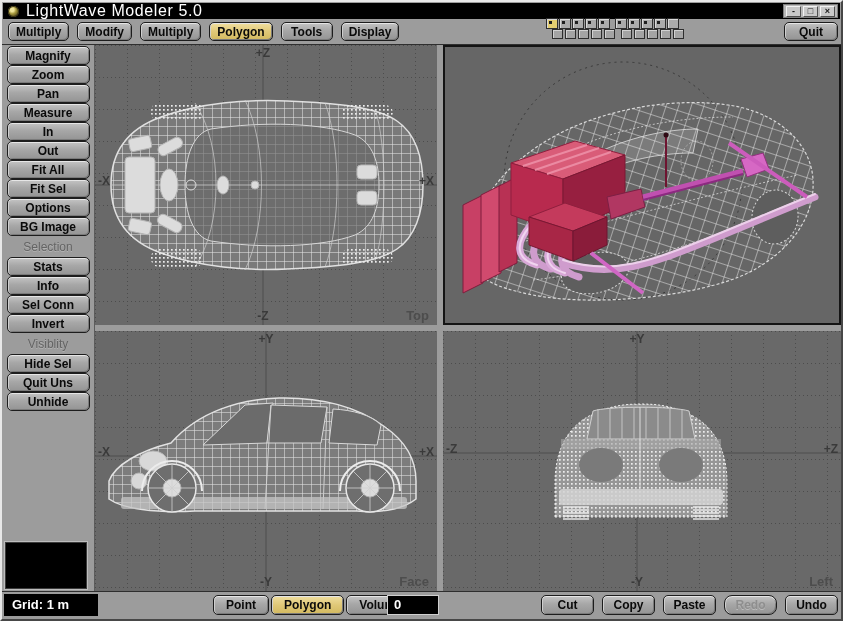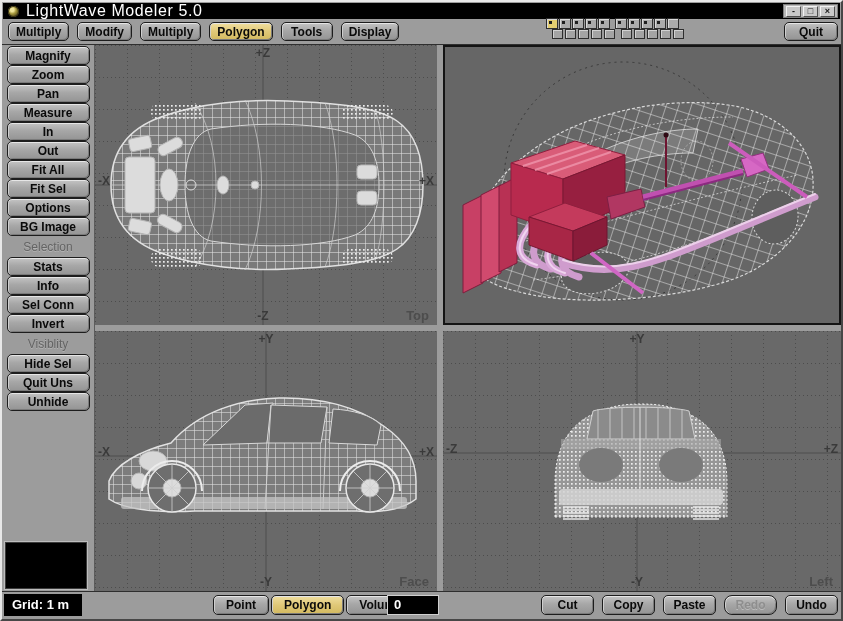--- a/index.html
+++ b/index.html
@@ -62,21 +62,21 @@
   .vp svg{position:absolute;left:0;top:0;}
   .vp-top{left:0;top:0;width:342px;height:280px;}
   .vp-persp{left:348px;top:0;width:398px;height:280px;border:2px solid #141414;background:#666;}
   .vp-face{left:0;top:286px;width:342px;height:260px;}
   .vp-left{left:348px;top:286px;width:398px;height:260px;}
   .ax{position:absolute;font-size:12px;font-weight:bold;color:#3a3a3a;}
   .vpname{position:absolute;right:8px;bottom:2px;font-size:13px;font-weight:bold;color:#4d4d4d;}
   
   .statusbar{position:absolute;left:0;right:0;bottom:0;height:28px;background:#9c9c9c;
     border-top:1px solid #2e2e2e;}
-  .gridbox{position:absolute;left:2px;top:2px;width:78px;height:22px;background:#000;
+  .gridbox{position:absolute;left:2px;top:2px;width:94px;height:22px;background:#000;
     color:#fff;font-size:13px;font-weight:bold;line-height:22px;padding-left:8px;}
   .modes{position:absolute;left:211px;top:3px;display:flex;gap:2px;}
   .modes .btn{padding:0 12px;min-width:44px;height:20px;}
   .counter{position:absolute;left:385px;top:3px;width:52px;height:20px;background:#000;
     border:1px solid #cfcfcf;color:#fff;font-size:13px;font-weight:bold;line-height:18px;padding-left:6px;}
   .actions{position:absolute;right:3px;top:3px;display:flex;gap:8px;}
   .actions .btn{width:53px;height:20px;}
 </style>
 </head>
 <body>

